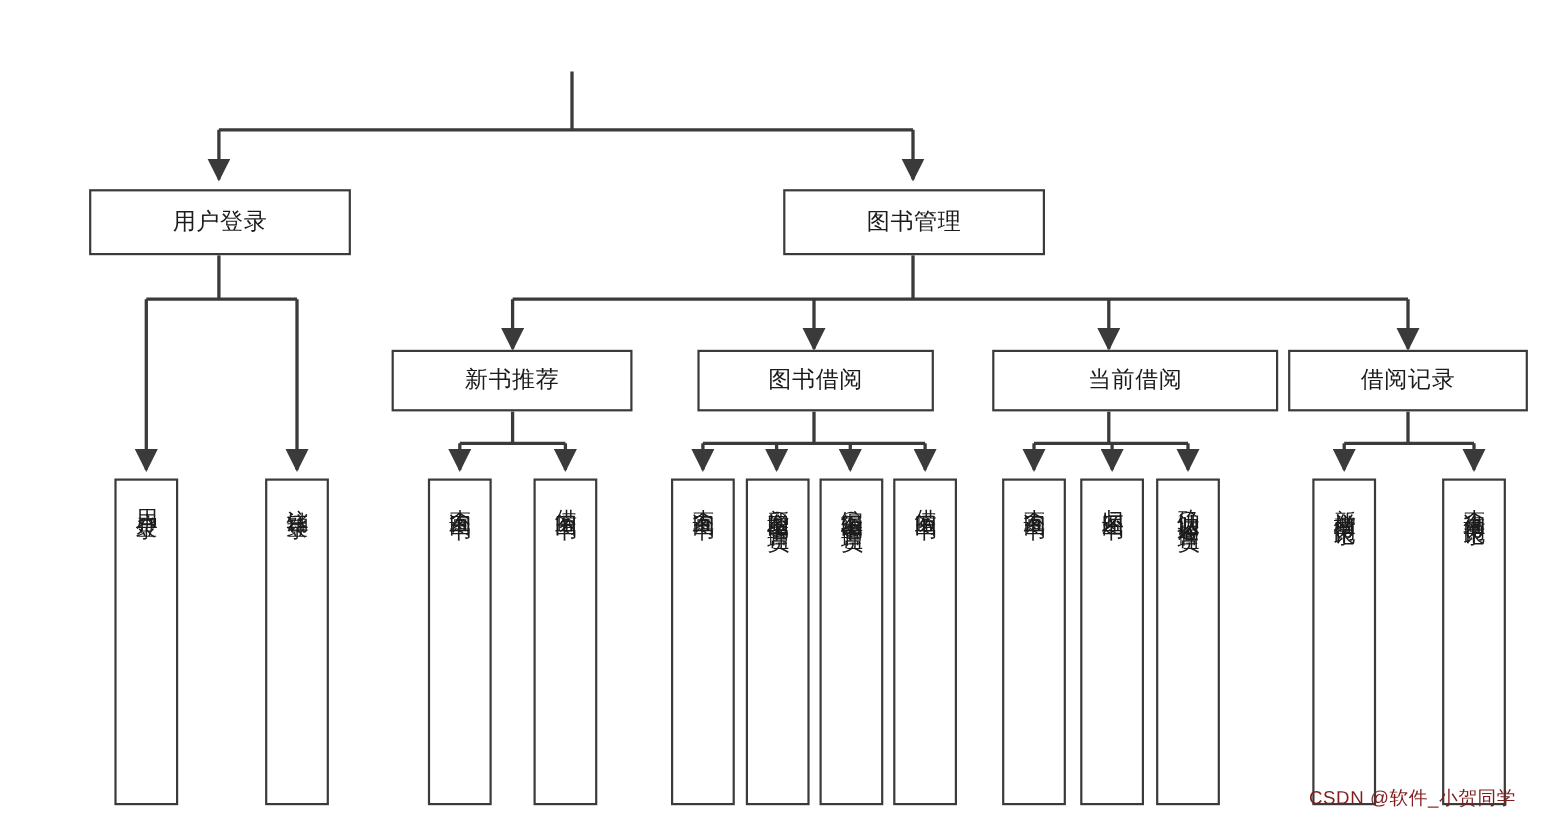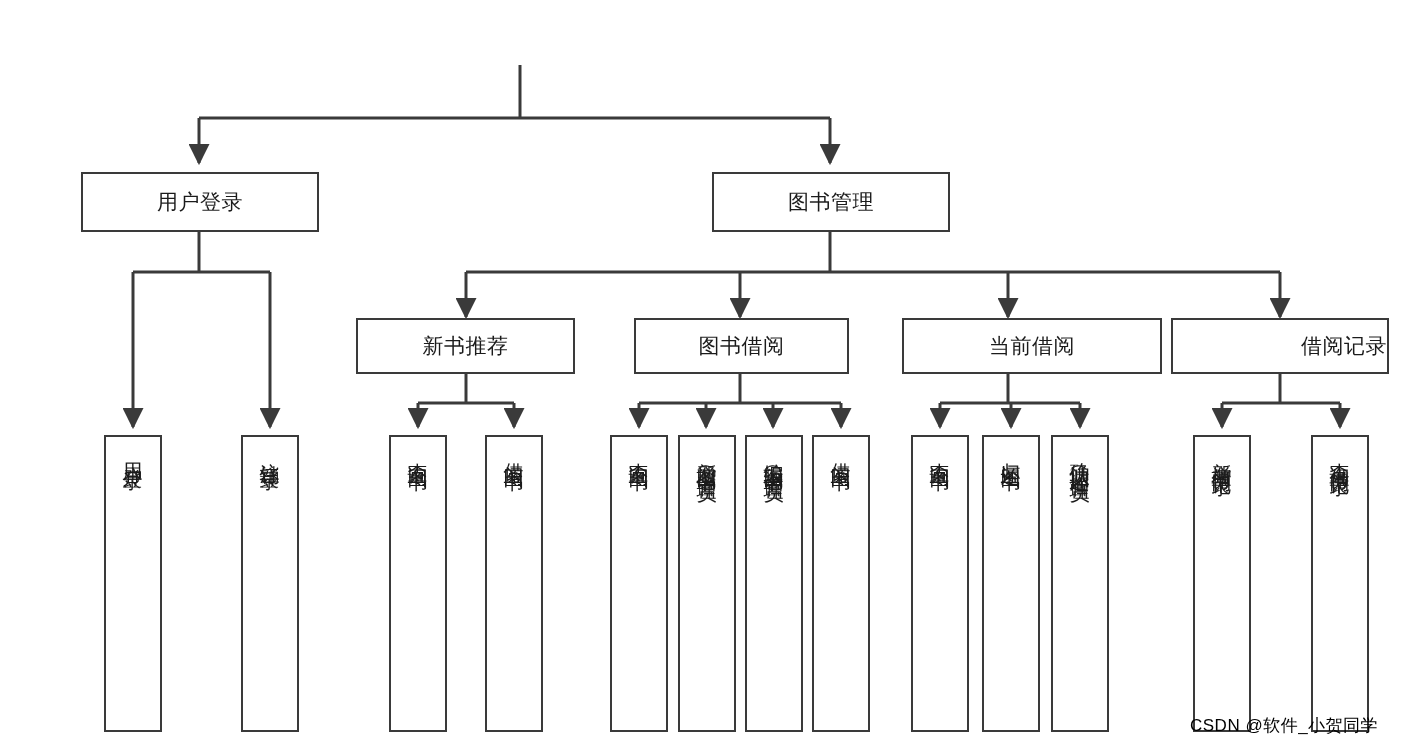--- a/index.html
+++ b/index.html
@@ -58,21 +58,21 @@
     letter-spacing: 3px;
     line-height: 1;
     white-space: nowrap;
   }
   .node.root .label {
     font-size: 22px;
   }
   .watermark {
     position: absolute;
     font-size: 17px;
-    color: #000000;
+    color: #7f1d1d;
     letter-spacing: 0.5px;
     white-space: nowrap;
     user-select: none;
   }
 </style>
 </head>
 <body>
 
 <div id="diagram-root">
 
@@ -136,21 +136,21 @@
 
   <div class="node horizontal" style="left:356px; top:318px; width:219px; height:56px;">
     <span class="label">新书推荐</span>
   </div>
   <div class="node horizontal" style="left:634px; top:318px; width:215px; height:56px;">
     <span class="label">图书借阅</span>
   </div>
   <div class="node horizontal" style="left:902px; top:318px; width:260px; height:56px;">
     <span class="label">当前借阅</span>
   </div>
-  <div class="node horizontal" style="left:1171px; top:318px; width:218px; height:56px;justify-content:flex-end;">
+  <div class="node horizontal" style="left:1171px; top:318px; width:218px; height:56px;">
     <span class="label">借阅记录</span>
   </div>
 
   <div class="node vertical" style="left:104px; top:435px; width:58px; height:297px;">
     <span class="label">用户登录</span>
   </div>
   <div class="node vertical" style="left:241px; top:435px; width:58px; height:297px;">
     <span class="label">注销登录</span>
   </div>
 

